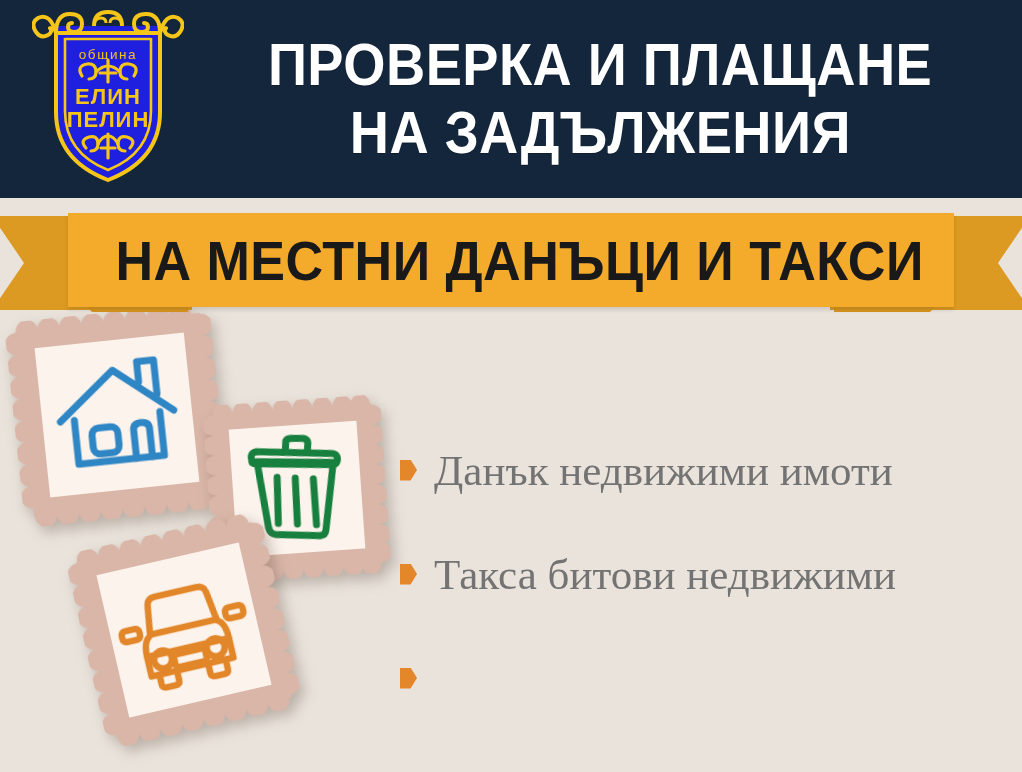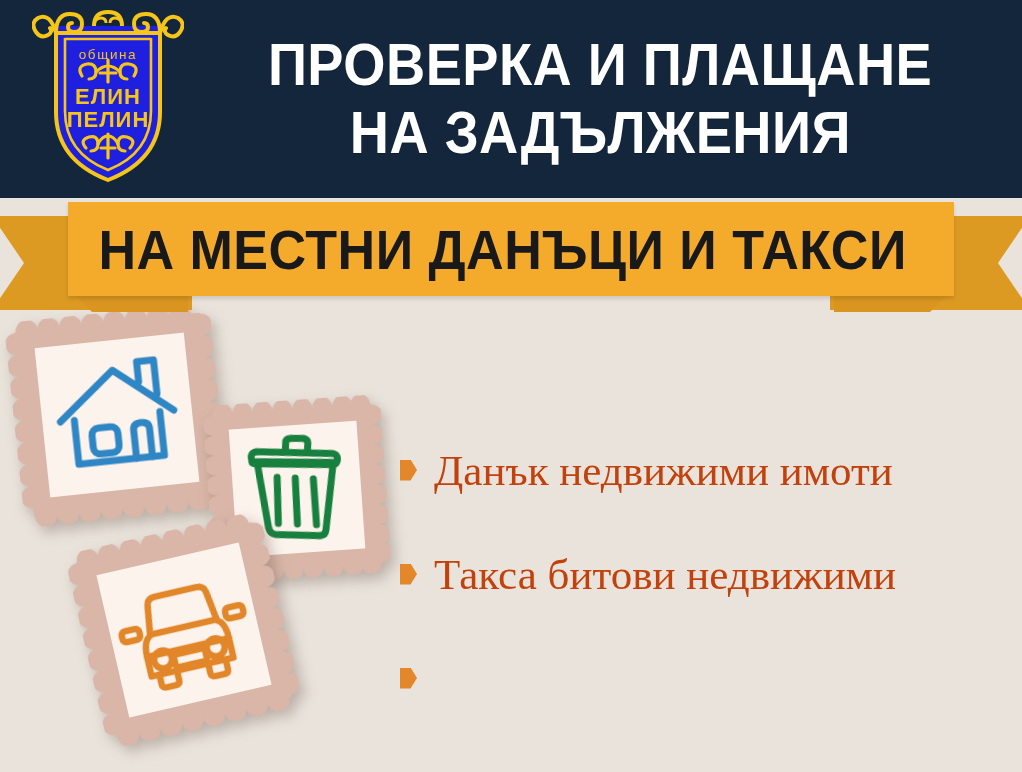--- a/index.html
+++ b/index.html
@@ -108,28 +108,28 @@
     height: 24px;
     background: #d9951f;
     z-index: 2;
   }
   .ribbon-fold.left  { left: 68px;  clip-path: polygon(0% 0%, 100% 0%, 100% 100%, 20% 100%); }
   .ribbon-fold.right { right: 68px; clip-path: polygon(0% 0%, 100% 0%, 80% 100%, 0% 100%); }
 
   .ribbon-plate {
     position: absolute;
     left: 68px;
-    top: 6px;
+    top: 17px;
     width: 886px;
     height: 94px;
     background: #f4ab2c;
     z-index: 3;
     display: flex;
     align-items: center;
-    justify-content: flex-start;
+    justify-content: flex-end;
     box-shadow: 0 3px 4px rgba(0,0,0,0.12);
   }
   .ribbon-text {
     color: #191919;
     font-family: "Liberation Sans", sans-serif;
     font-weight: bold;
     font-size: 56px;
     letter-spacing: 0.5px;
     white-space: nowrap;
     transform: scaleX(0.93);
@@ -167,21 +167,21 @@
     flex: 0 0 auto;
     width: 17px;
     height: 21px;
     margin-right: 17px;
     background: #e4862a;
     clip-path: polygon(0% 0%, 62% 0%, 100% 50%, 62% 100%, 0% 100%);
   }
   .list-label {
     font-family: "Liberation Serif", serif;
     font-size: 43px;
-    color: #c2410c;
+    color: #737373;
     white-space: nowrap;
     line-height: 1;
   }
 </style>
 </head>
 <body>
 
 <div id="poster">
 
   <div class="header-band"></div>

